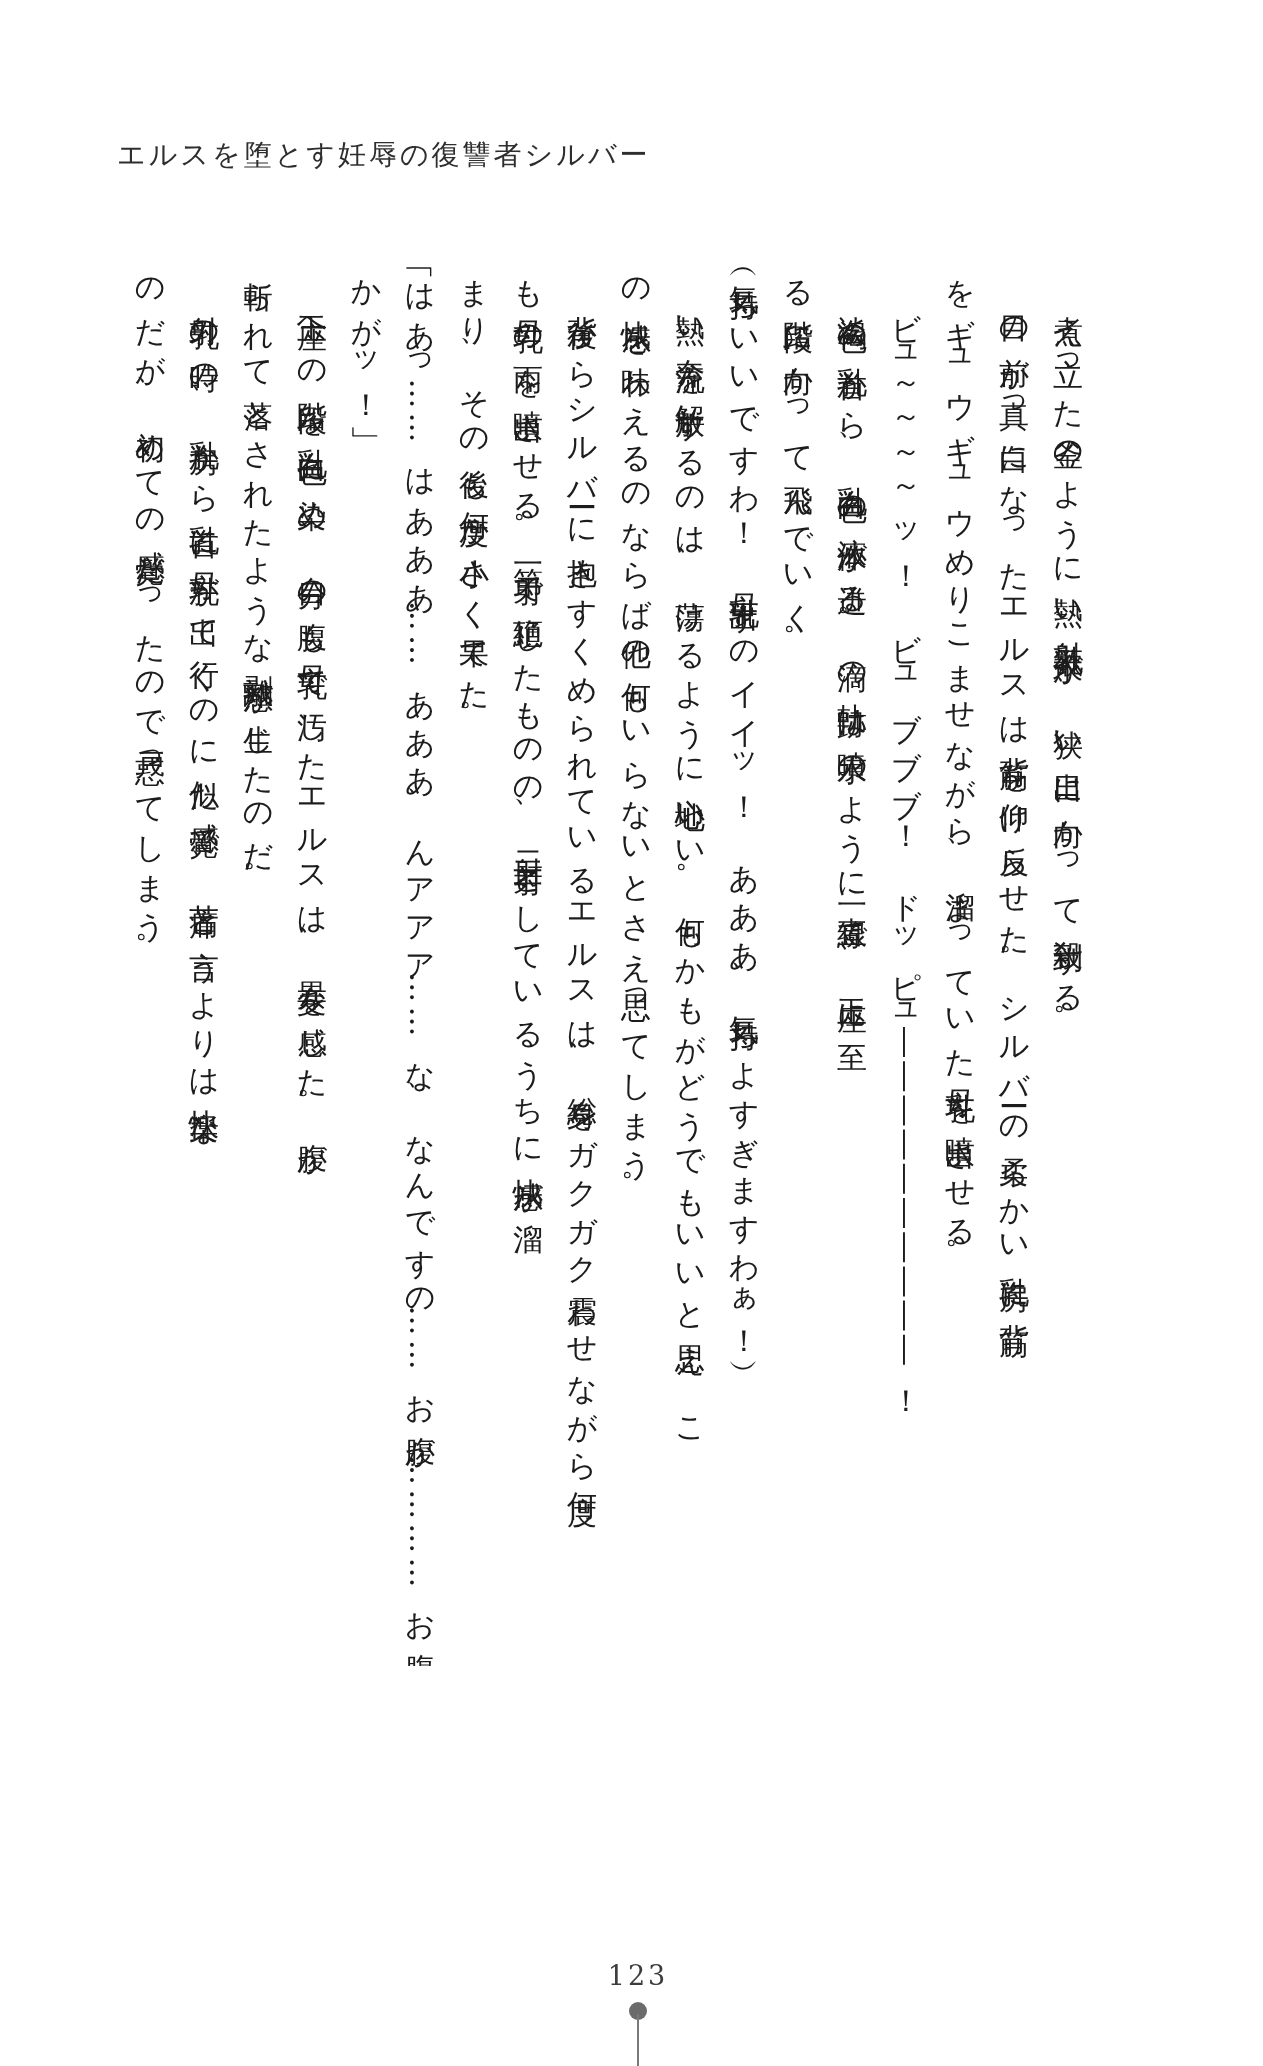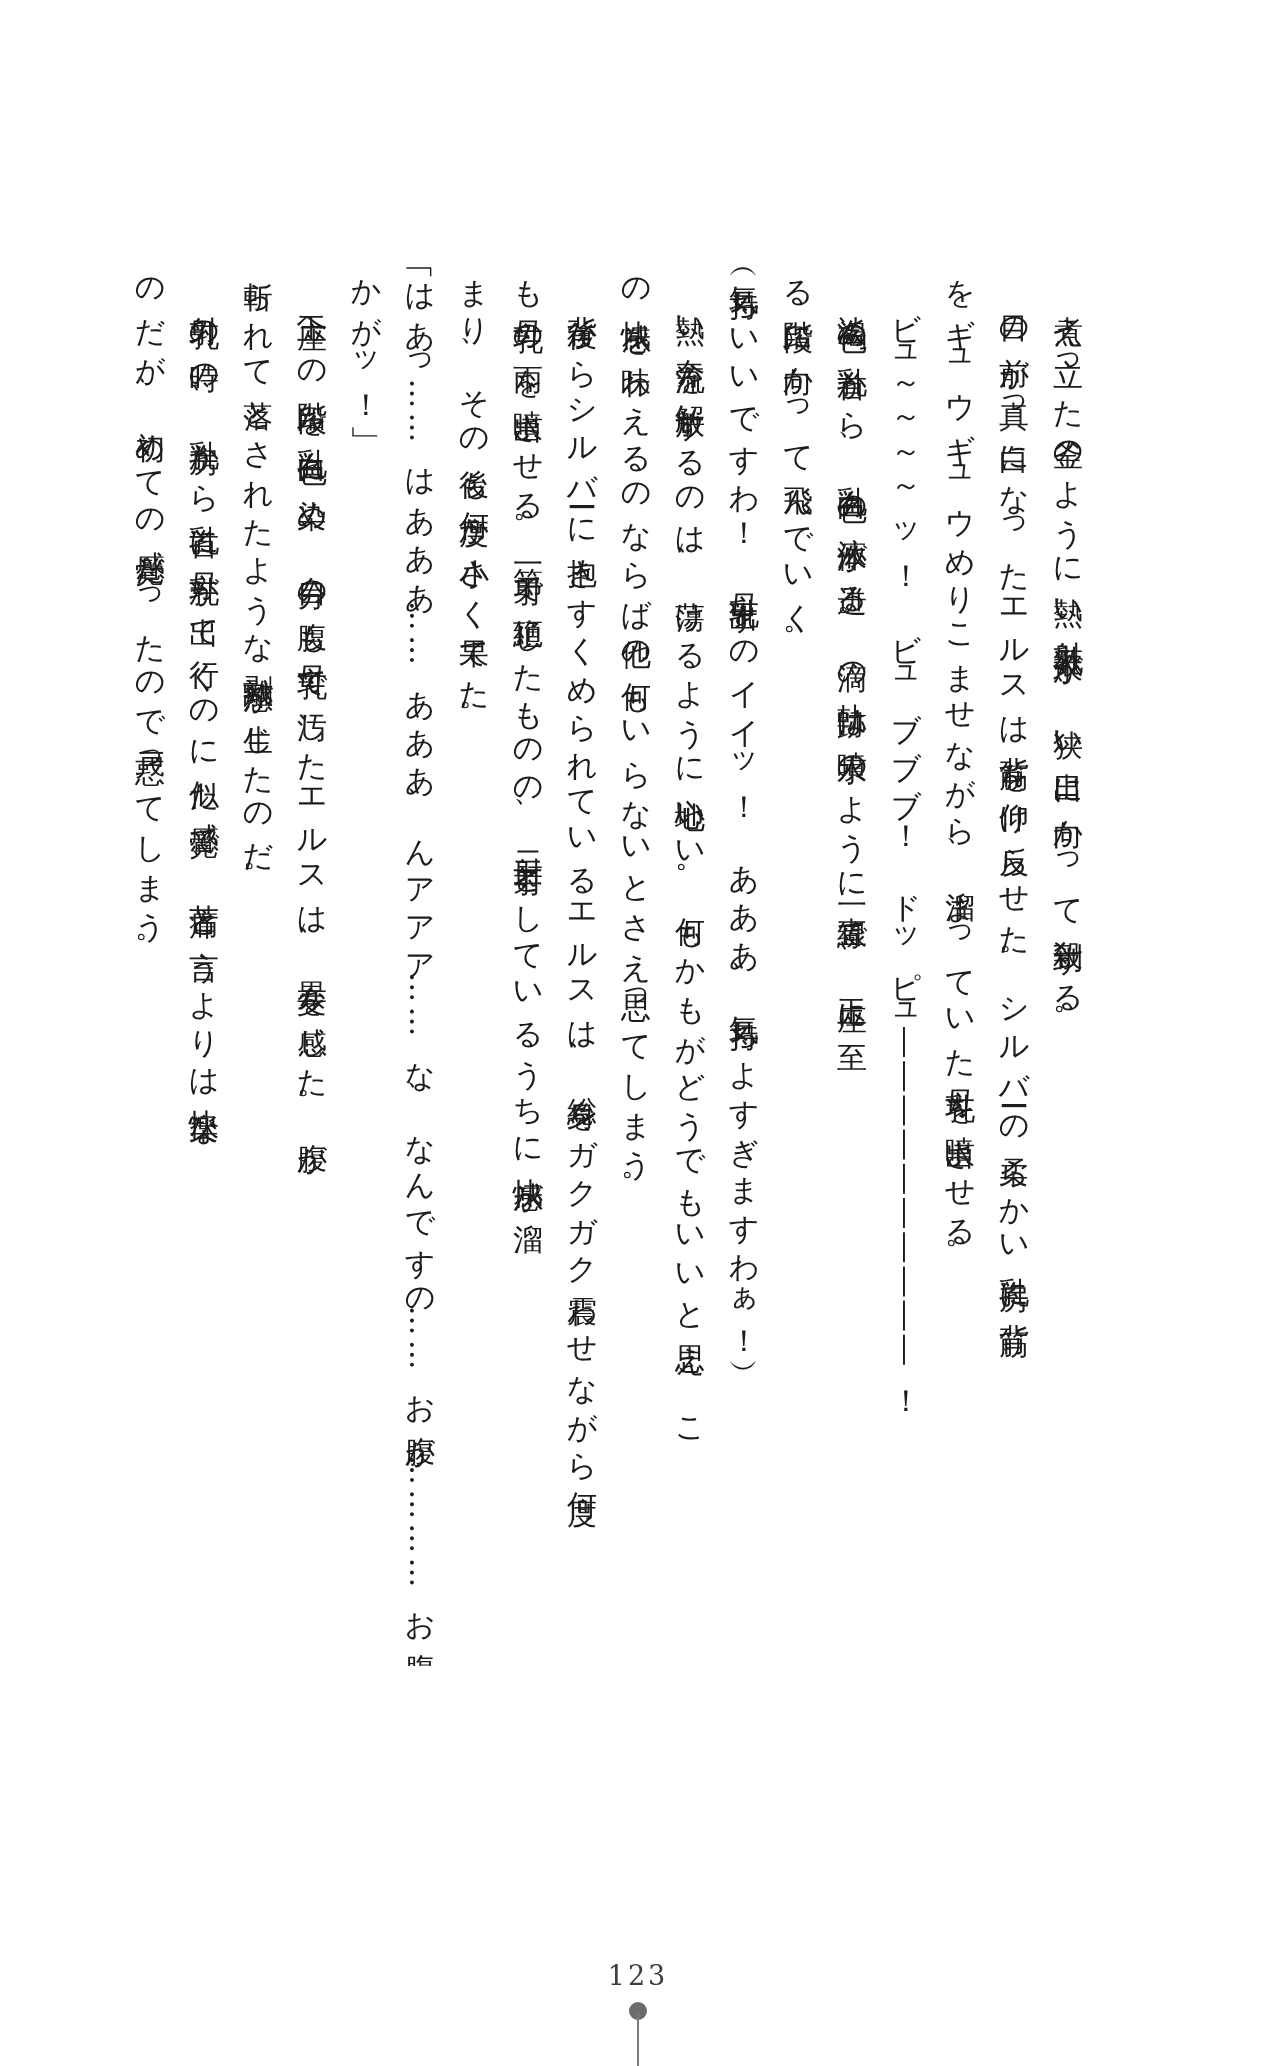--- a/index.html
+++ b/index.html
@@ -74,20 +74,21 @@
     width: 2px;
     height: 52px;
     background: var(--line-color);
   }
 </style>
 </head>
 <body>
 
 <div class="page">
 
+  <div class="running-title">エルスを堕とす妊辱の復讐者シルバー</div>
 
   <div class="text-block">
       <p class="tline">　煮え立った釜のように熱い射乳欲求が、狭い出口に向かって殺到する。</p>
       <p class="tline">　目の前が真っ白になったエルスは背筋を仰け反らせた。シルバーの柔らかい乳房に背筋</p>
       <p class="tline">をギュウギュウめりこませながら、溜まっていた母乳を噴出させる。</p>
       <p class="tline">　ビュ～～～～ッ！　ビュブブブ！　ドッピュ――――――――――！</p>
       <p class="tline">　淡褐色の乳首から、乳白色の液体が迸る。滴の軌跡は噴水のように一直線で、玉座に至</p>
       <p class="tline">る階段に向かって飛んでいく。</p>
       <p class="tline">（気持ちいいですわ！　母乳出すのイイッ！　あああ、気持ちよすぎますわぁ！）</p>
       <p class="tline">　熱い奔流を解放するのは、蕩けるように心地いい。何もかもがどうでもいいと思え、こ</p>

